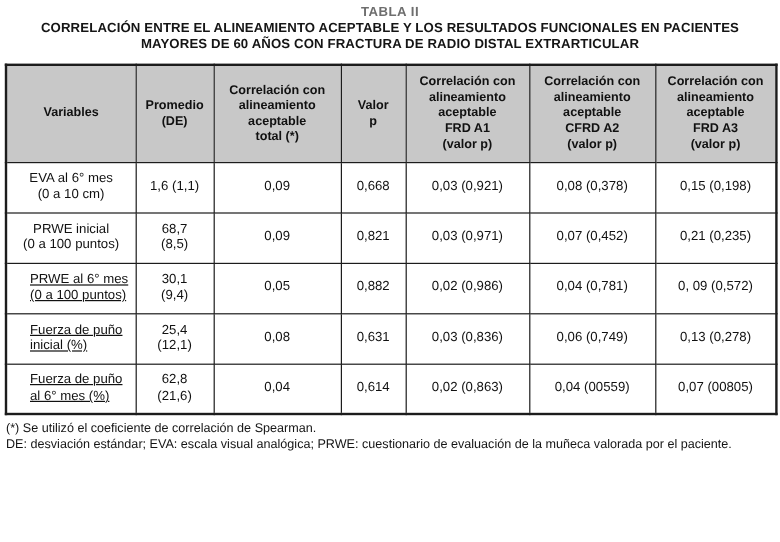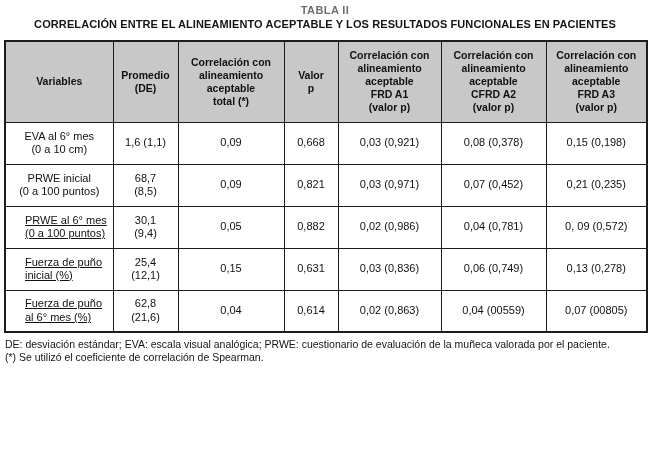--- a/index.html
+++ b/index.html
@@ -73,20 +73,21 @@
 </style>
 </head>
 <body>
 
 <div class="page">
 
   <div class="title">TABLA II</div>
 
   <div class="subtitle">
     <div>CORRELACIÓN ENTRE EL ALINEAMIENTO ACEPTABLE Y LOS RESULTADOS FUNCIONALES EN PACIENTES</div>
+    <div>MAYORES DE 60 AÑOS CON FRACTURA DE RADIO DISTAL EXTRARTICULAR</div>
   </div>
 
   <table class="corr">
     <colgroup>
       <col style="width:108px">
       <col style="width:65px">
       <col style="width:106px">
       <col style="width:54px">
       <col style="width:103px">
       <col style="width:105px">
@@ -151,38 +152,38 @@
         <td>0,882</td>
         <td>0,02 (0,986)</td>
         <td>0,04 (0,781)</td>
         <td>0, 09 (0,572)</td>
       </tr>
       <tr>
         <td>Fuerza de puño
 inicial (%)</td>
         <td>25,4
 (12,1)</td>
-        <td>0,15</td>
+        <td>0,08</td>
         <td>0,631</td>
         <td>0,03 (0,836)</td>
         <td>0,06 (0,749)</td>
         <td>0,13 (0,278)</td>
       </tr>
       <tr>
         <td>Fuerza de puño
 al 6° mes (%)</td>
         <td>62,8
 (21,6)</td>
         <td>0,04</td>
         <td>0,614</td>
         <td>0,02 (0,863)</td>
         <td>0,04 (00559)</td>
         <td>0,07 (00805)</td>
       </tr>
     </tbody>
   </table>
 
   <div class="footnotes">
+    <div>(*) Se utilizó el coeficiente de correlación de Spearman.</div>
     <div>DE: desviación estándar; EVA: escala visual analógica; PRWE: cuestionario de evaluación de la muñeca valorada por el paciente.</div>
-    <div>(*) Se utilizó el coeficiente de correlación de Spearman.</div>
   </div>
 
 </div>
 
 </body></html>

